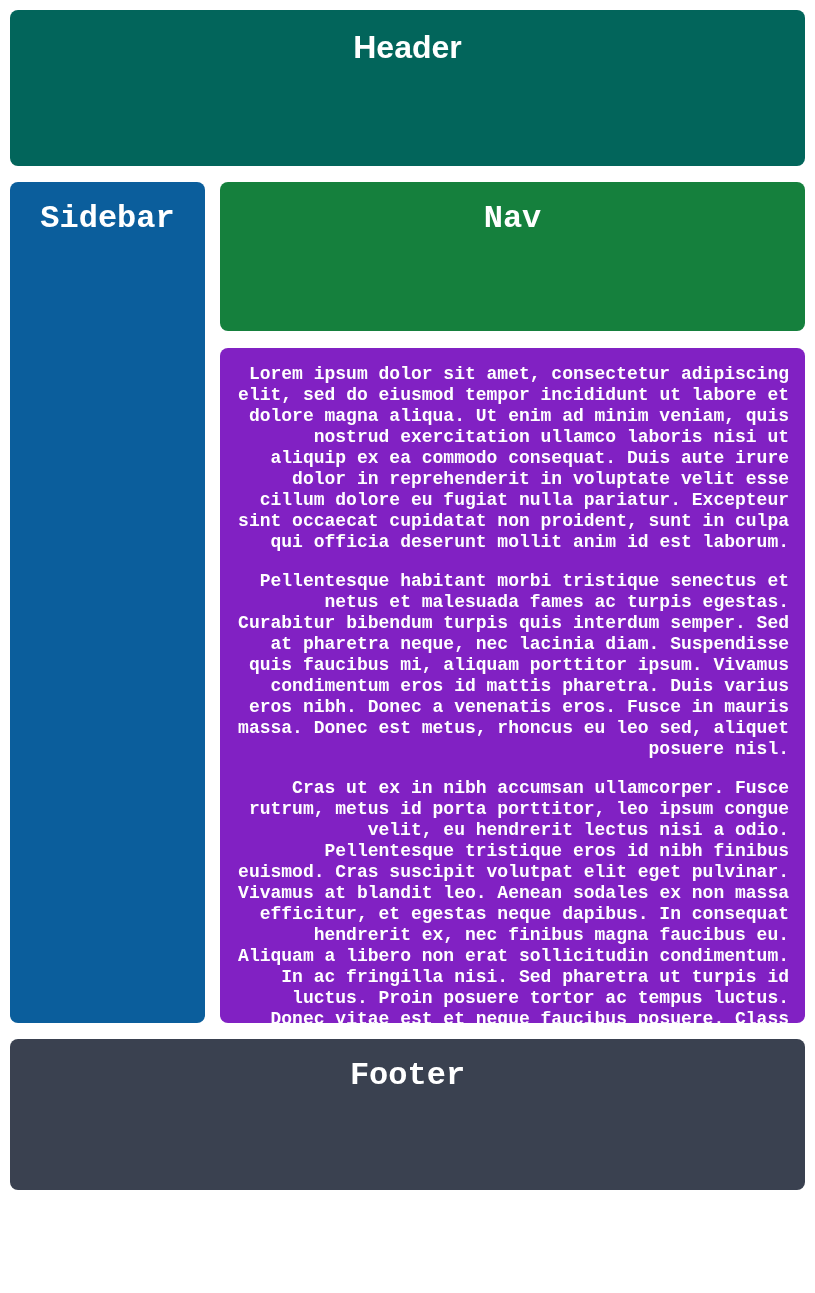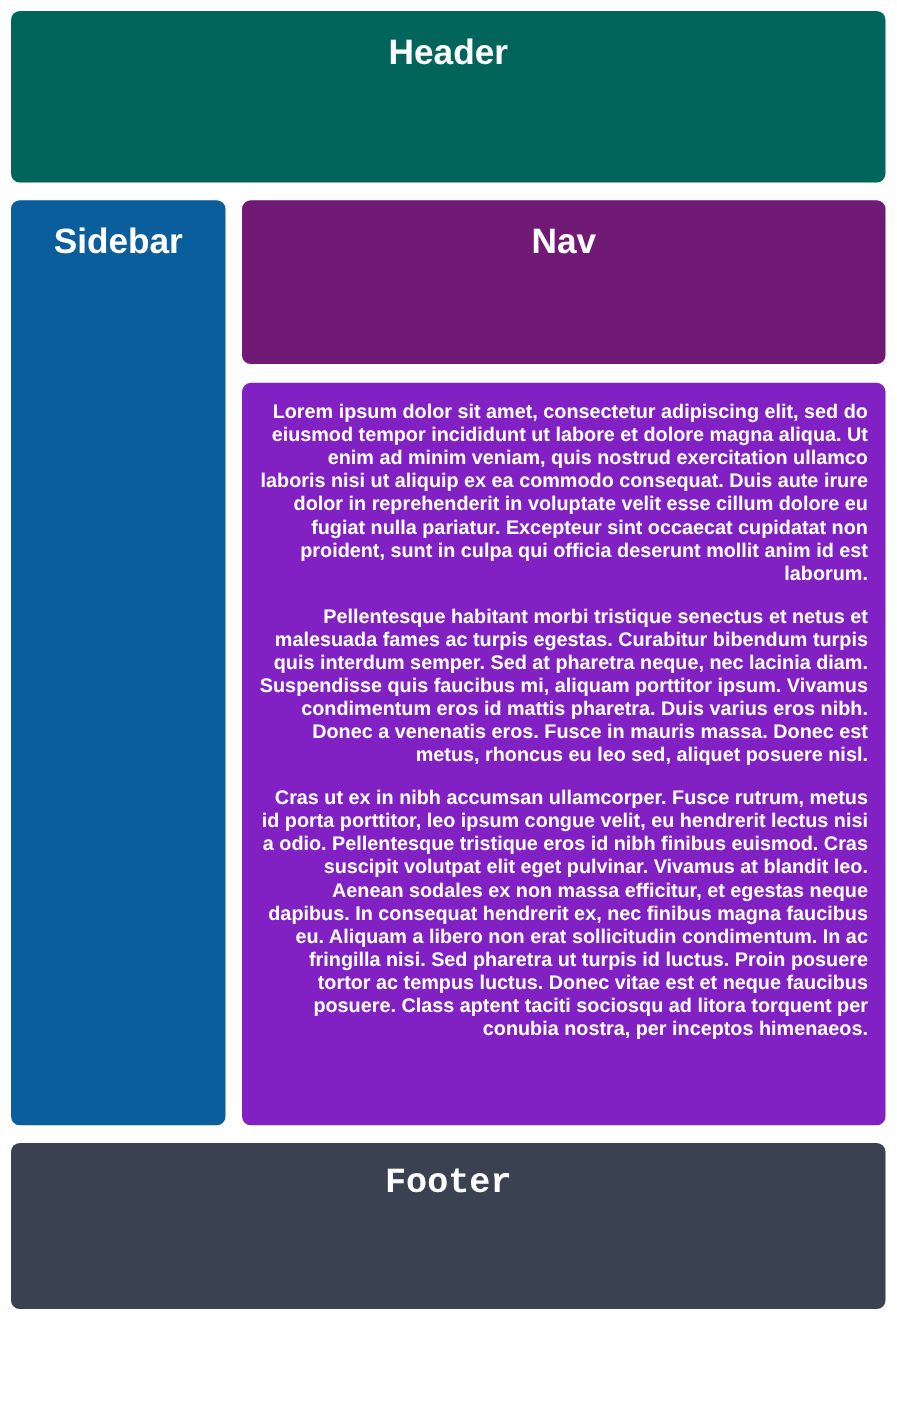--- a/index.html
+++ b/index.html
@@ -29,20 +29,21 @@
     line-height: 1.15;
     text-align: center;
     margin: 3px 0 18px 0;
     font-weight: bold;
   }
   .header { height: 156px; }
   .main {
     display: flex;
     gap: 15px;
     height: 841px;
+    font-family: Liberation Mono, monospace;
   }
   .sidebar {
     width: 195px;
     flex: 0 0 195px;
   }
   .right-col {
     flex: 1;
     display: flex;
     flex-direction: column;
     gap: 17px;
@@ -68,21 +69,21 @@
   </header>
 
   <div class="main">
 
     <aside class="box sidebar" style="background: rgb(11, 94, 156);">
       <h1>Sidebar</h1>
     </aside>
 
     <div class="right-col">
 
-      <nav class="box nav" style="background: #701a75;">
+      <nav class="box nav" style="background: #15803d;">
         <h1>Nav</h1>
       </nav>
 
       <article class="box article" style="background: rgb(129, 33, 195);">
         <p>Lorem ipsum dolor sit amet, consectetur adipiscing elit, sed do eiusmod tempor incididunt ut labore et dolore magna aliqua. Ut enim ad minim veniam, quis nostrud exercitation ullamco laboris nisi ut aliquip ex ea commodo consequat. Duis aute irure dolor in reprehenderit in voluptate velit esse cillum dolore eu fugiat nulla pariatur. Excepteur sint occaecat cupidatat non proident, sunt in culpa qui officia deserunt mollit anim id est laborum.</p>
         <p>Pellentesque habitant morbi tristique senectus et netus et malesuada fames ac turpis egestas. Curabitur bibendum turpis quis interdum semper. Sed at pharetra neque, nec lacinia diam. Suspendisse quis faucibus mi, aliquam porttitor ipsum. Vivamus condimentum eros id mattis pharetra. Duis varius eros nibh. Donec a venenatis eros. Fusce in mauris massa. Donec est metus, rhoncus eu leo sed, aliquet posuere nisl.</p>
         <p>Cras ut ex in nibh accumsan ullamcorper. Fusce rutrum, metus id porta porttitor, leo ipsum congue velit, eu hendrerit lectus nisi a odio. Pellentesque tristique eros id nibh finibus euismod. Cras suscipit volutpat elit eget pulvinar. Vivamus at blandit leo. Aenean sodales ex non massa efficitur, et egestas neque dapibus. In consequat hendrerit ex, nec finibus magna faucibus eu. Aliquam a libero non erat sollicitudin condimentum. In ac fringilla nisi. Sed pharetra ut turpis id luctus. Proin posuere tortor ac tempus luctus. Donec vitae est et neque faucibus posuere. Class aptent taciti sociosqu ad litora torquent per conubia nostra, per inceptos himenaeos.</p>
       </article>
 
     </div>

